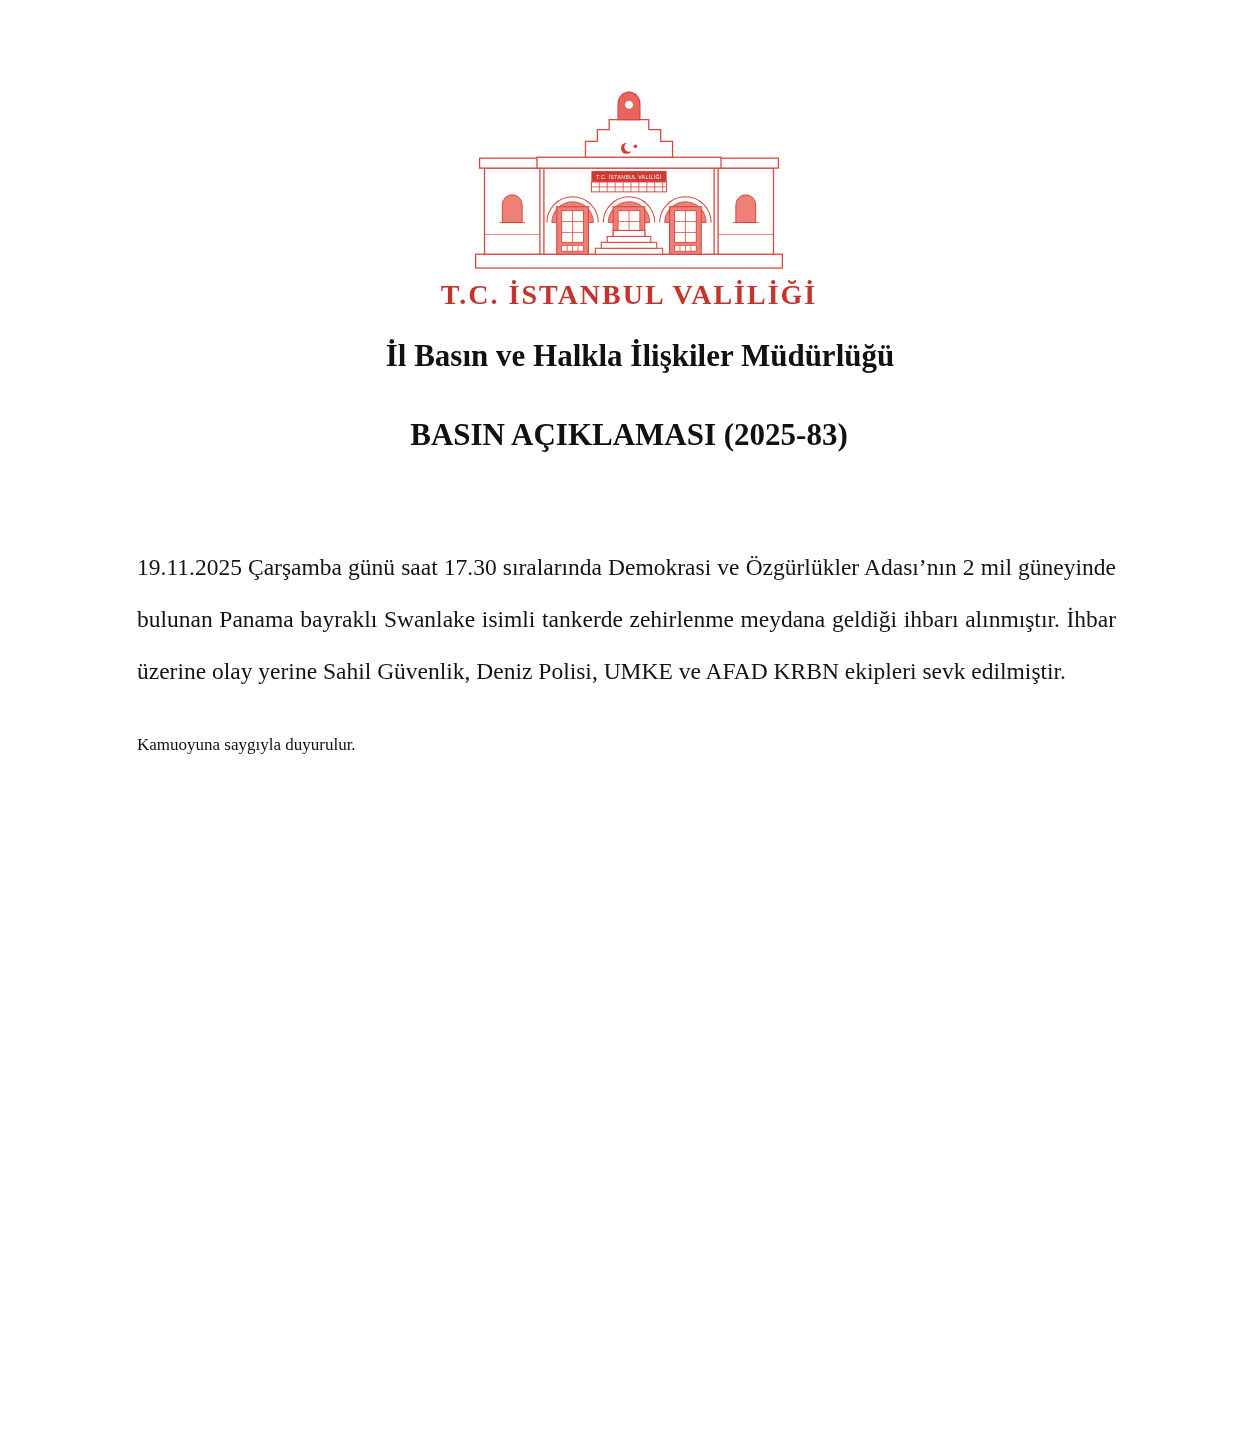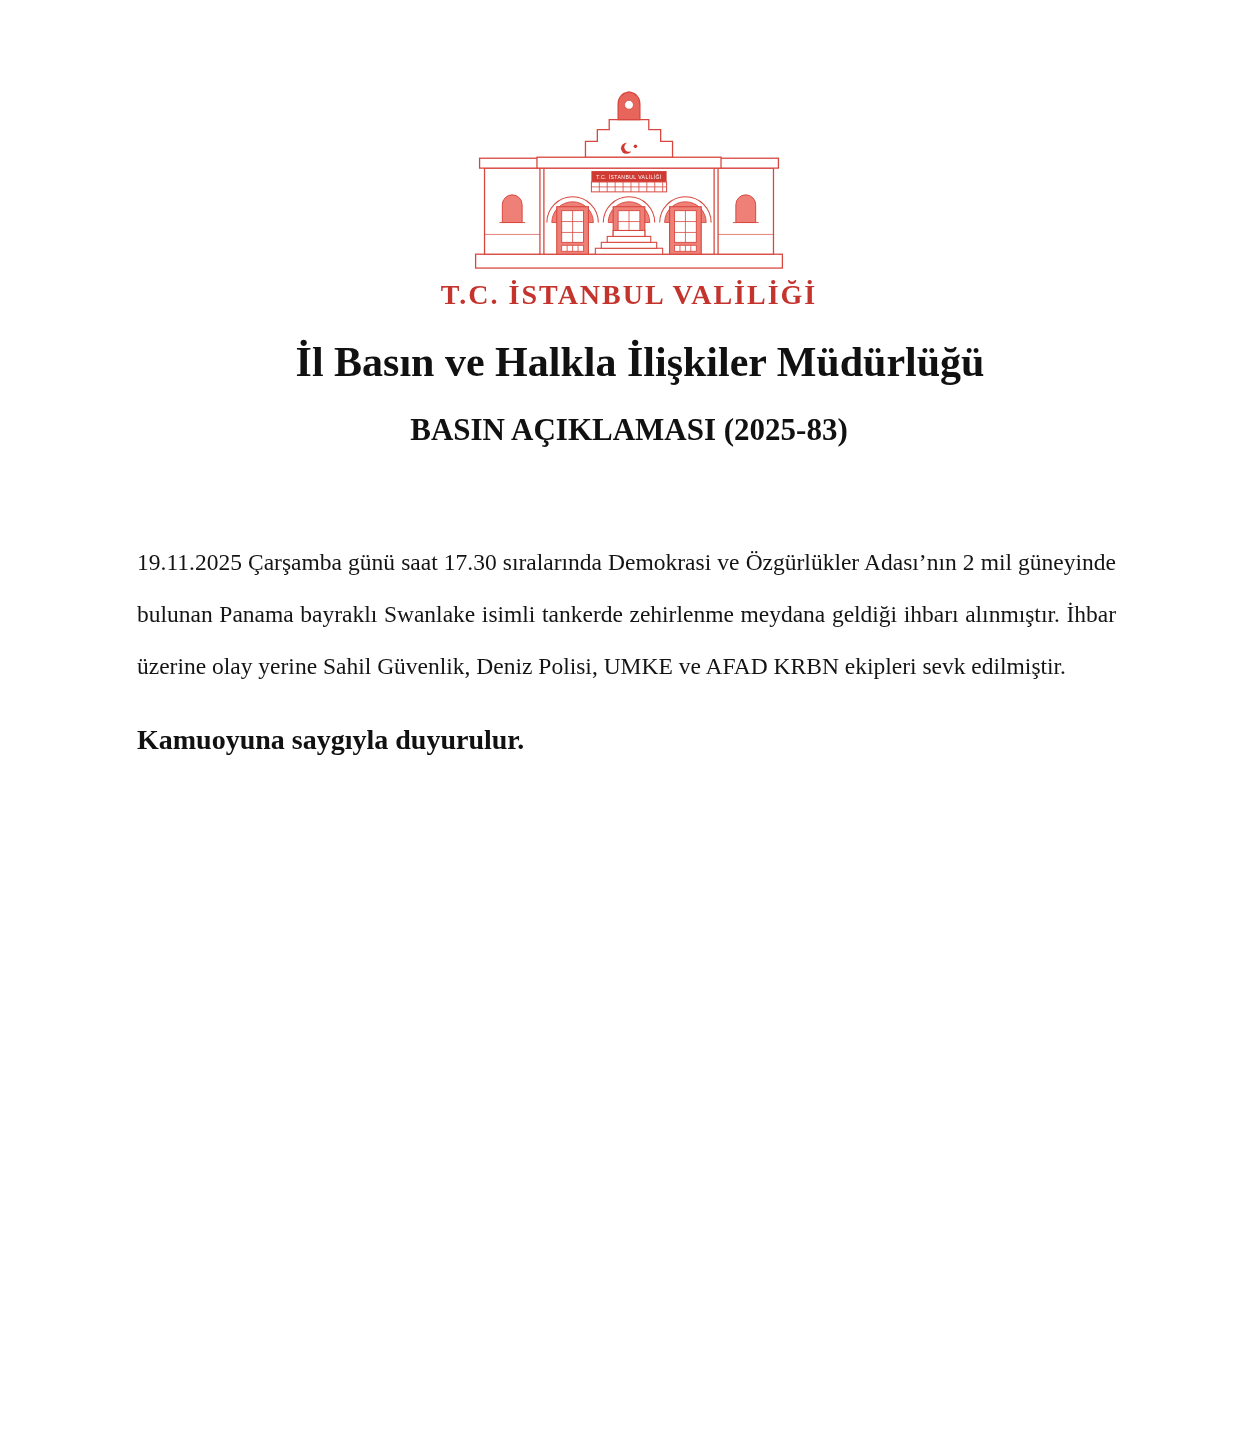--- a/index.html
+++ b/index.html
@@ -30,47 +30,47 @@
     color: #c5332d;
     font-size: 28px;
     font-weight: bold;
     letter-spacing: 2px;
     margin-top: 5px;
     font-family: "Liberation Serif", serif;
   }
   .dept-title {
     text-align: center;
     font-weight: bold;
-    font-size: 42px;
+    font-size: 31px;
     margin-top: 27px;
     color: #111;
     padding-left: 22px;
   }
   .release-title {
     text-align: center;
     font-weight: bold;
     font-size: 31px;
-    margin-top: 26px;
+    margin-top: 43px;
     color: #111;
   }
   .content {
     margin: 88px 136px 0 137px;
   }
   .body-par {
     font-size: 23.5px;
     line-height: 52px;
     text-align: justify;
     text-justify: inter-word;
     margin: 0 6px 22px 0;
     color: #141414;
   }
   .closing {
-    font-size: 28px;
+    font-size: 17px;
     line-height: 52px;
-    font-weight: bold;
+    font-weight: normal;
     margin-top: 8px;
     color: #111;
   }
 </style>
 </head>
 <body>
 
 <div class="page">
 
   <div class="logo-wrap">

